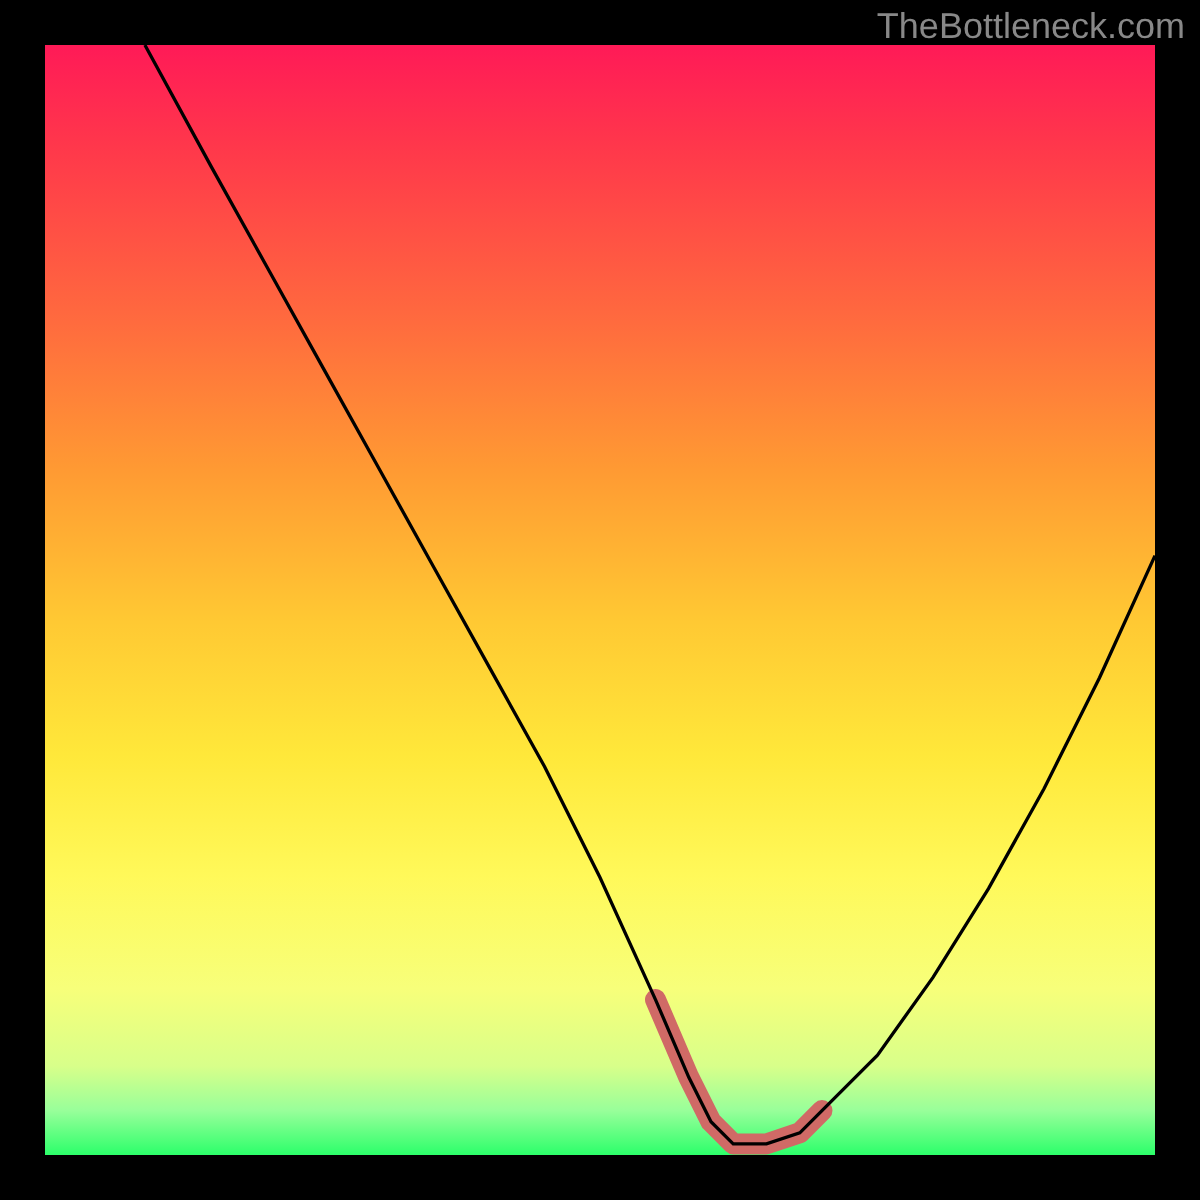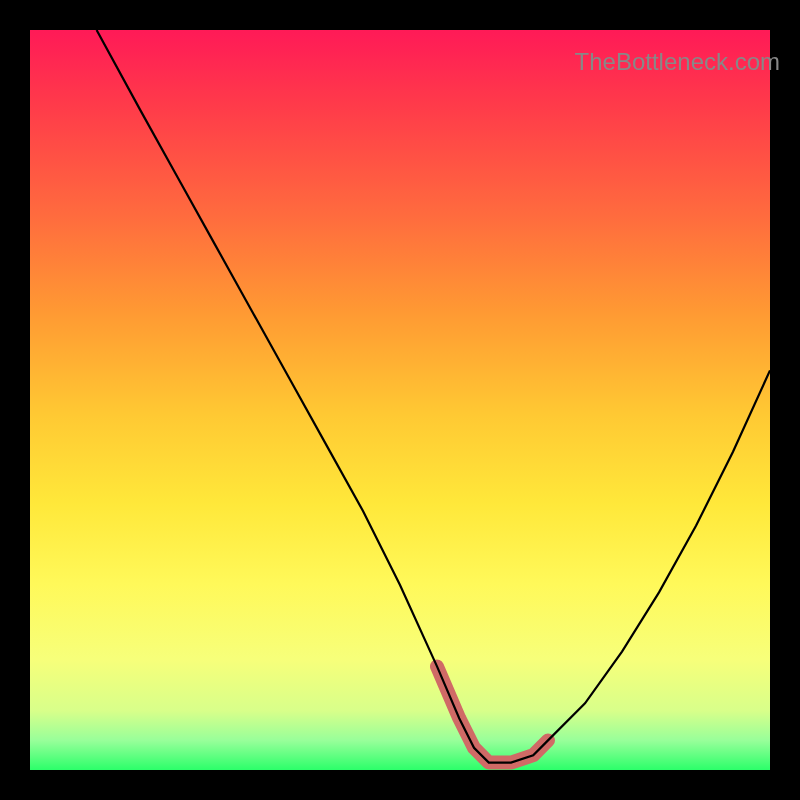--- a/index.html
+++ b/index.html
@@ -7,26 +7,25 @@
     width: 800px;
     height: 800px;
     background: #000;
     position: relative;
     overflow: hidden;
     font-family: Arial, sans-serif;
   }
   .watermark {
     position: absolute;
     top: 4px;
-    right: 20px;
+    right: 10px;
     color: #888;
     font-size: 24px;
     font-weight: 500;
     z-index: 10;
-    margin-top: 44px;
   }
   .plot-area {
     position: absolute;
     left: 30px;
     top: 30px;
     width: 740px;
     height: 740px;
   }
   .gradient-bg {
     position: absolute;

